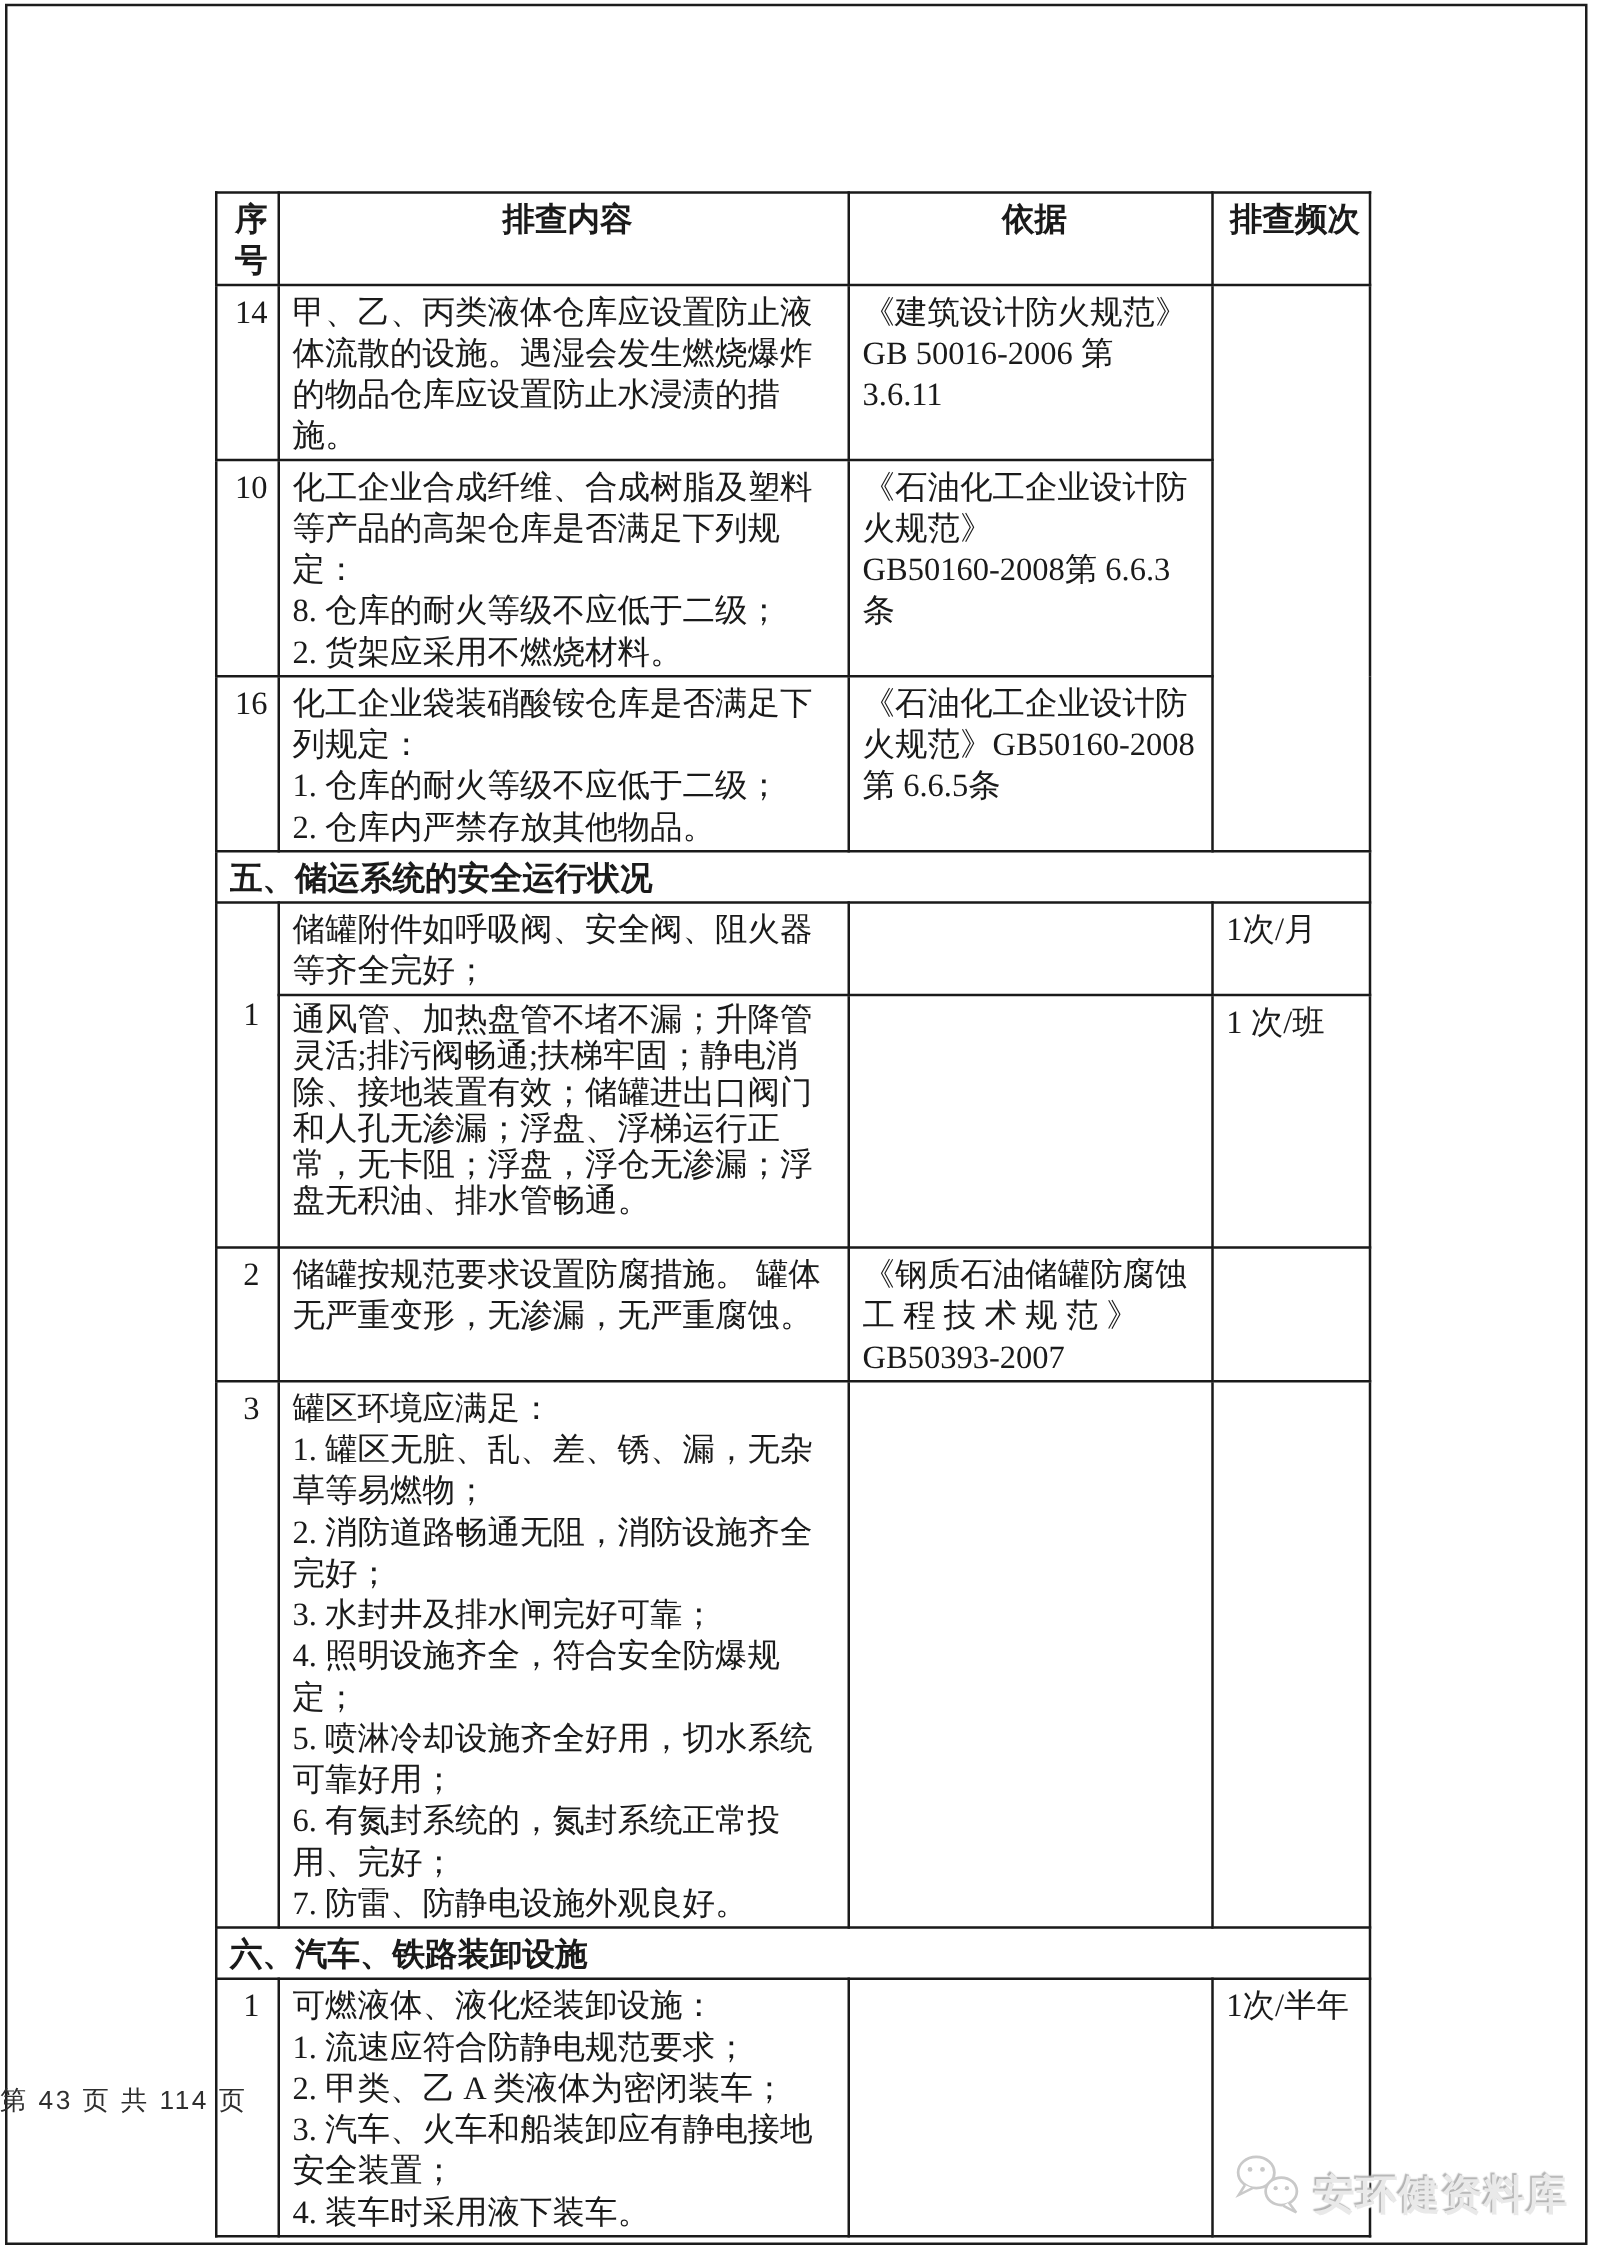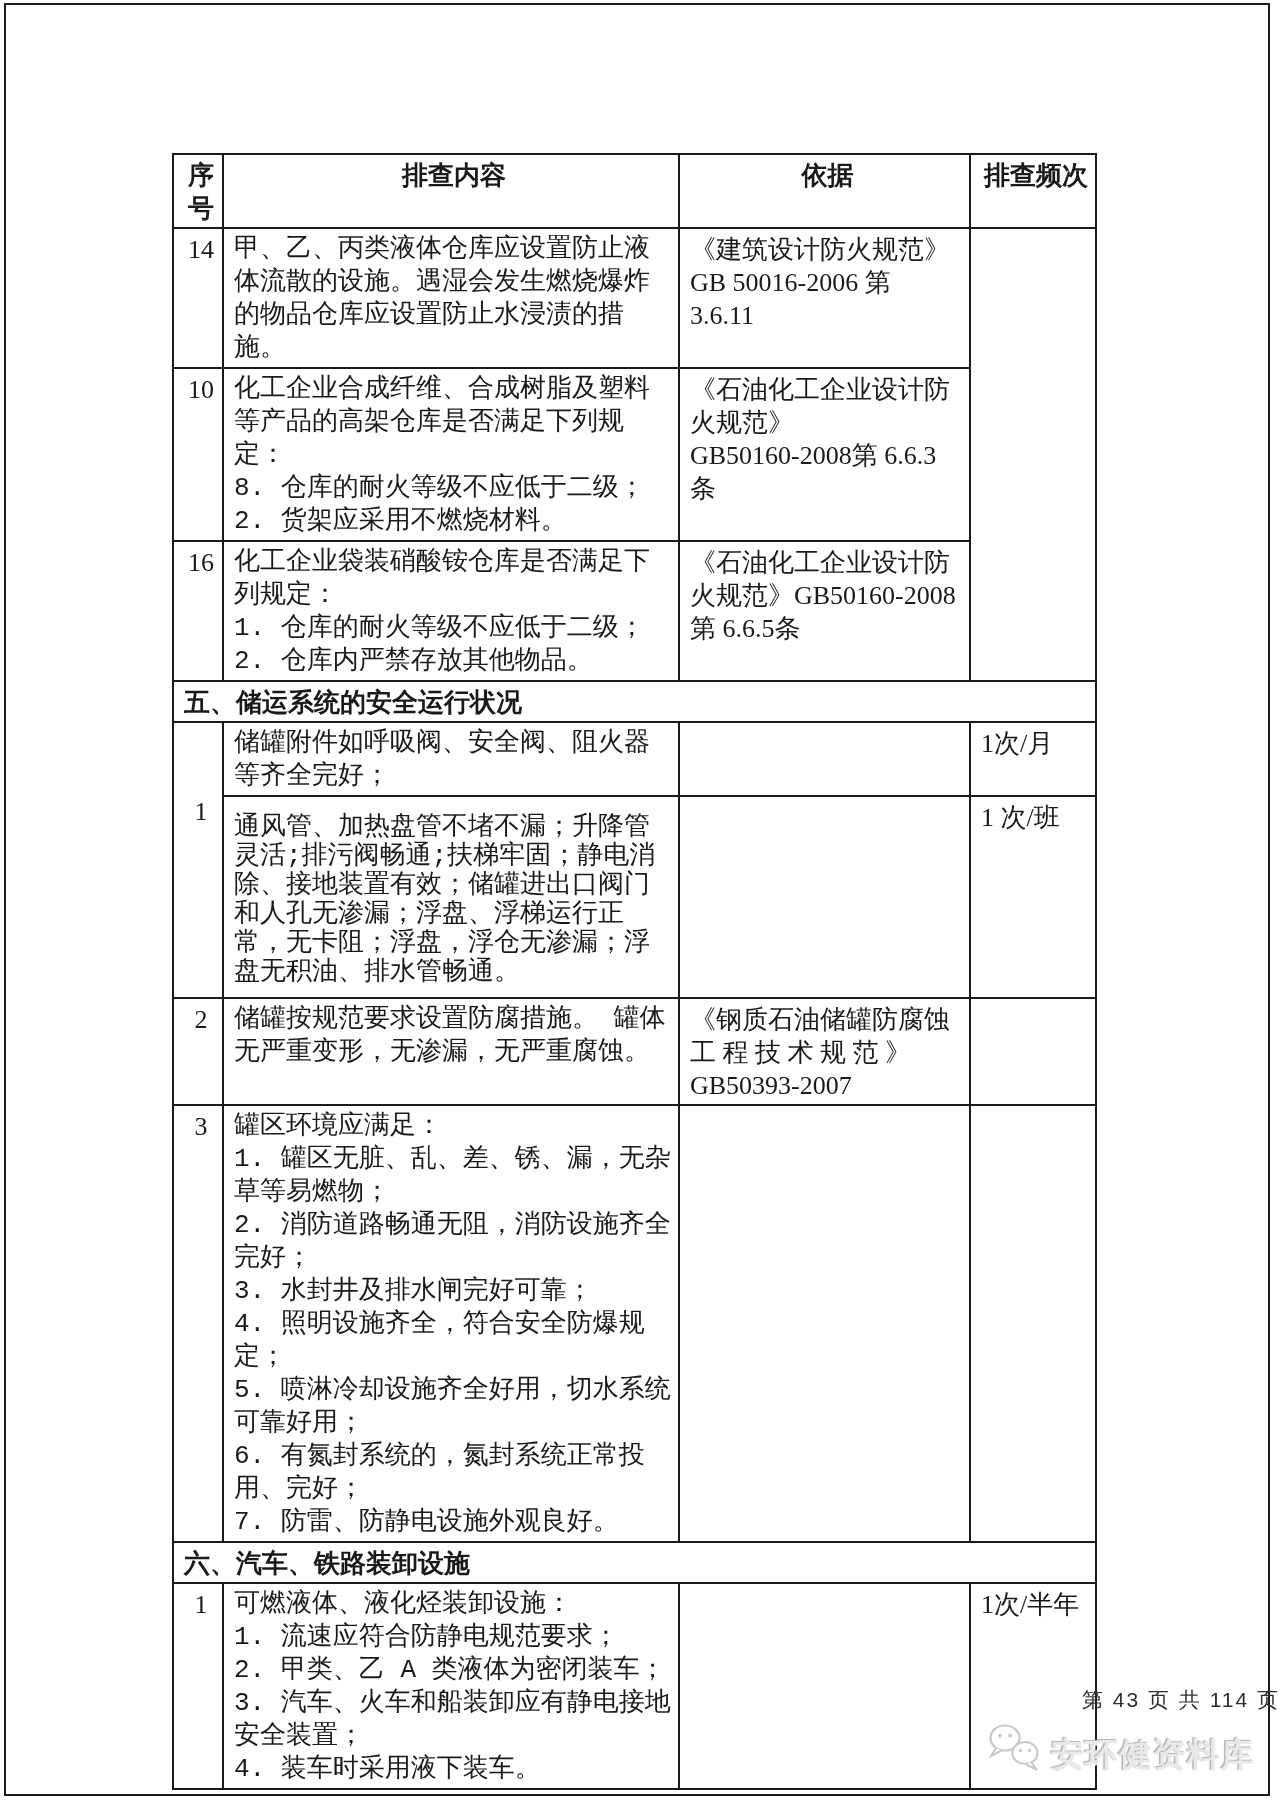--- a/index.html
+++ b/index.html
@@ -18,28 +18,28 @@
   }
   table.checklist td,table.checklist th{
     border:2px solid #1a1a1a;box-sizing:border-box;
     font-size:26px;line-height:33px;vertical-align:top;
     padding:4px 4px 2px 10px;overflow:hidden;
   }
   th.h-cell{font-weight:bold;text-align:center;vertical-align:middle;line-height:31px;padding:2px 12px;}
   td.seq{ text-align:center;vertical-align:middle;padding:0 2px;}
   td.seq.seq-top{vertical-align:top;padding-top:72px;}
   td.content,td.basis{white-space:pre-line;}
-  td.content{padding-left:12px;font-family:Liberation Mono, monospace;}
-  td.content.tight{line-height:29px;padding-top:16px;}
+  td.content{padding-left:12px;}
+  td.content.tight{line-height:29px;padding-top:4px;}
   td.freq{white-space:pre-line;padding:4px 24px 2px 8px;}
   td.section-title{font-weight:bold;line-height:30px;padding:1px 4px 1px 6px;border-radius:10px;}
   .footer{
-    position:absolute;left:0;top:1666px;width:100%;text-align:right;
+    position:absolute;left:0;top:1666px;width:100%;text-align:left;
     font-family:"Liberation Sans","DejaVu Sans",sans-serif;
-    font-size:21px;letter-spacing:2px;color:#2e2e2e;margin-top:20px;
+    font-size:21px;letter-spacing:2px;color:#2e2e2e;
   }
   .watermark{
     position:absolute;left:985px;top:1722px;display:flex;align-items:flex-end;
   }
   .watermark .wm-text{
     font-size:33px;letter-spacing:1px;margin-left:8px;
     color:#e9e9e9;
     text-shadow:-1.5px -1.5px 1px #b2b2b2, 1.5px 1.5px 1px #ffffff;
     font-family:"Liberation Sans","DejaVu Sans",sans-serif;font-weight:bold;
   }

